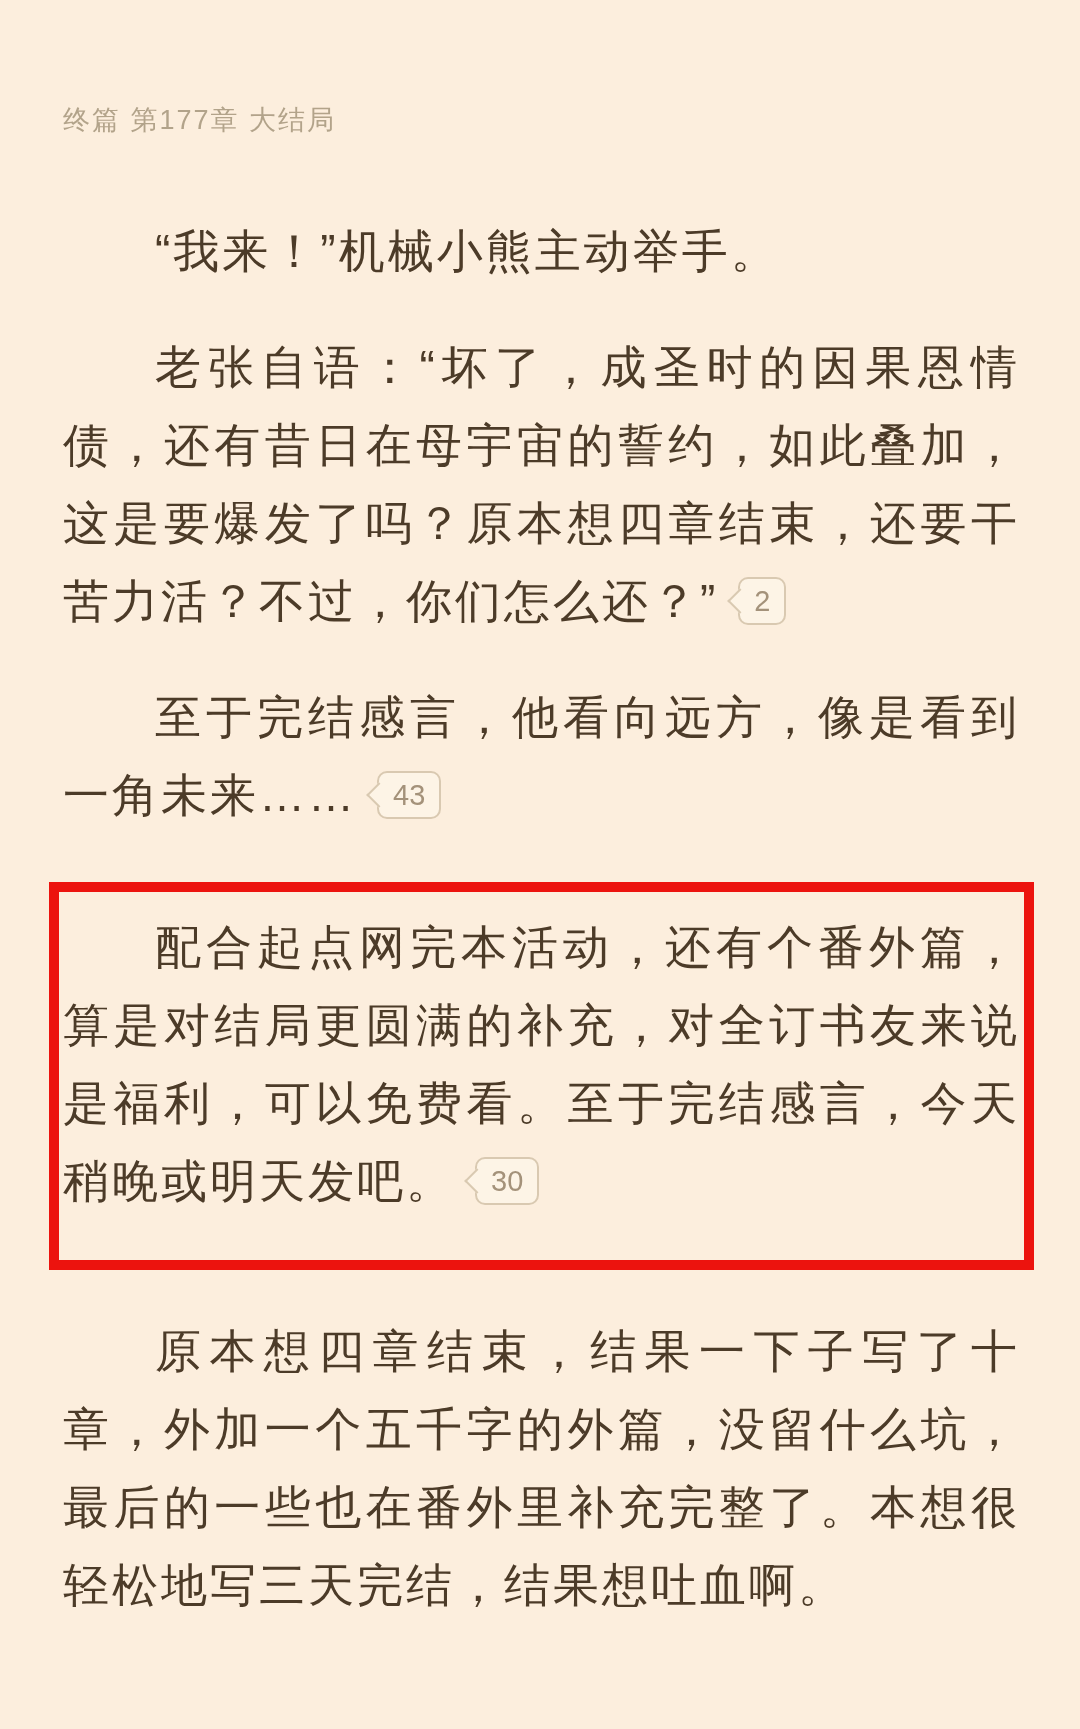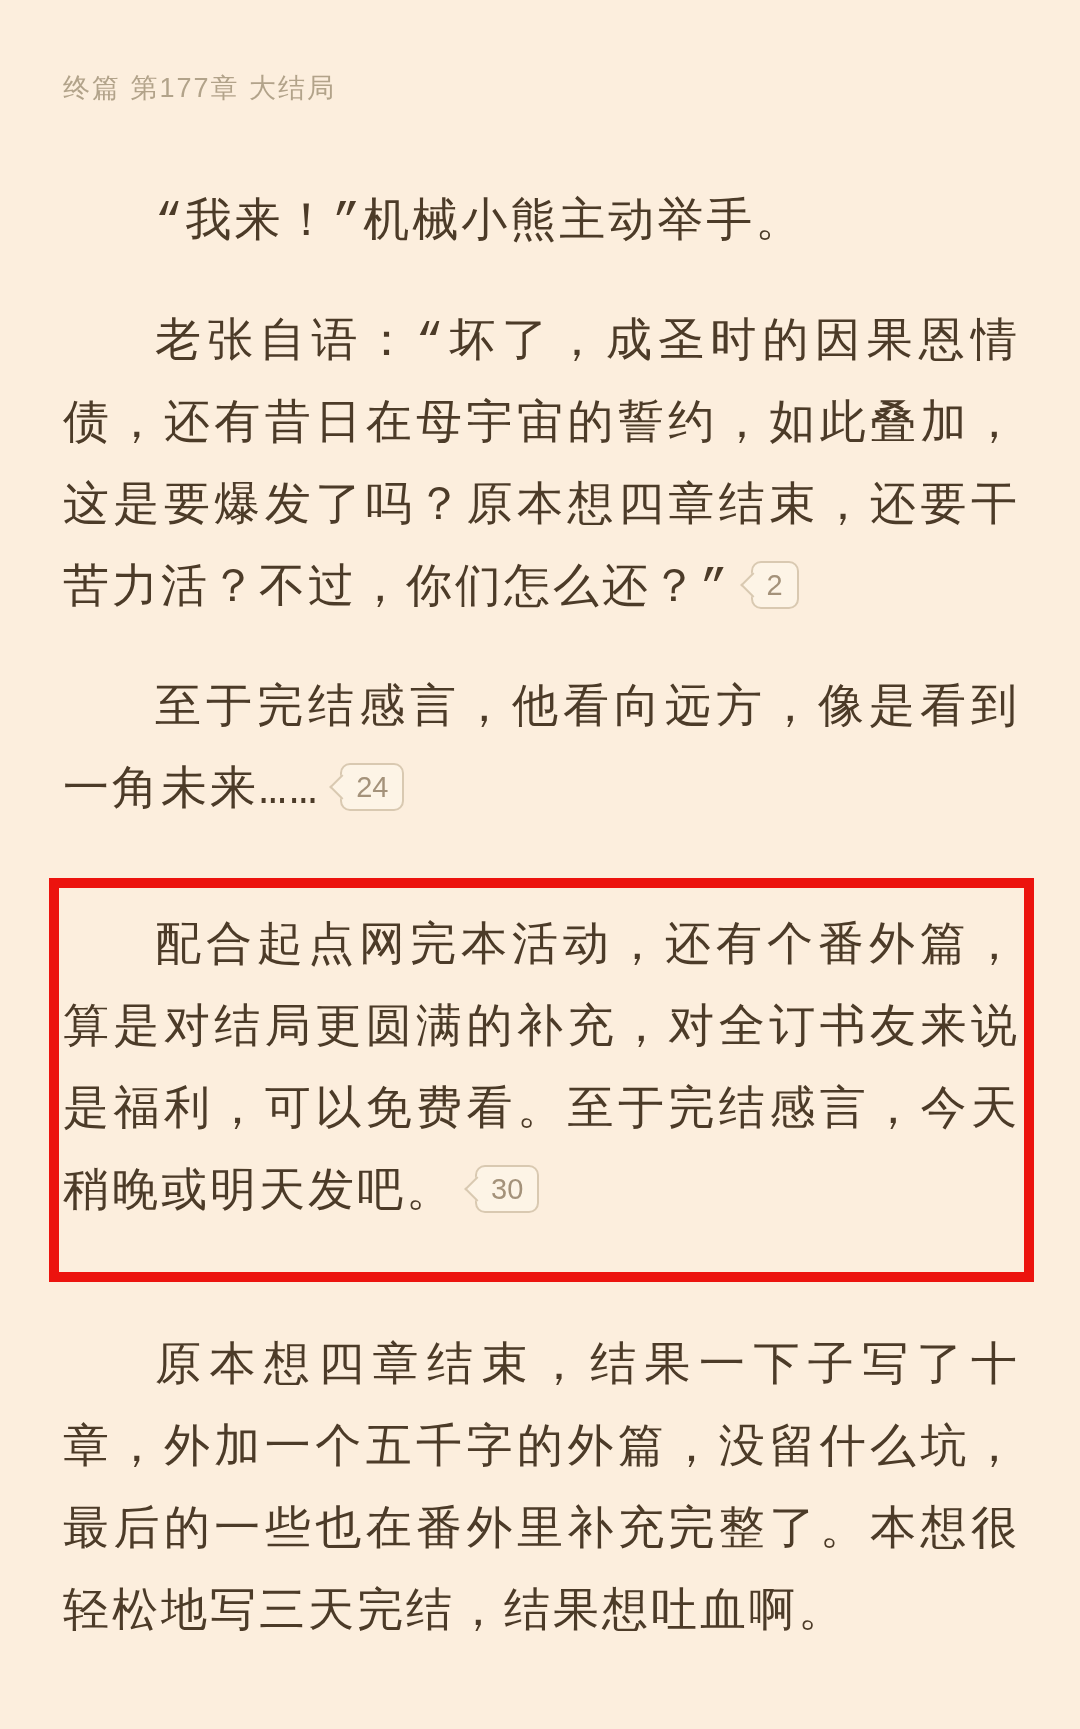--- a/index.html
+++ b/index.html
@@ -8,39 +8,39 @@
     height: 1729px;
     background: #fceedd;
     font-family: "Liberation Sans", sans-serif;
     overflow: hidden;
   }
   .page {
     position: relative;
     width: 1080px;
     height: 1237px;
     box-sizing: border-box;
-    padding: 70px 60px 0 63px;
+    padding: 102px 60px 0 63px;
   }
   .chapter-header {
     font-size: 27px;
     color: #b2a38a;
     letter-spacing: 2px;
     font-weight: 400;
   }
   .content { margin-top: 74px; }
   .para {
     font-size: 46px;
     line-height: 78px;
     color: #4c3b28;
     text-align: justify;
     text-indent: 2em;
     letter-spacing: 3px;
     margin: 0 0 38px 0;
   }
-  .para-text { text-indent: 0; font-family: Liberation Mono, monospace; }
+  .para-text { text-indent: 0; }
   .badge {
     position: relative;
     display: inline-block;
     box-sizing: border-box;
     margin-left: 20px;
     padding: 0 14px;
     height: 48px;
     line-height: 44px;
     background: #fdf4e6;
     border: 2px solid #d9c9b1;
@@ -78,21 +78,21 @@
 
   <div class="chapter-header">终篇 第177章 大结局</div>
 
   <div class="content">
 
     <p class="para"><span class="para-text">“我来！”机械小熊主动举手。</span></p>
 
     <p class="para"><span class="para-text">老张自语：“坏了，成圣时的因果恩情债，还有昔日在母宇宙的誓约，如此叠加，这是要爆发了吗？原本想四章结束，还要干苦力活？不过，你们怎么还？”</span><span class="badge"><span class="badge-tail"></span><span class="badge-num">2</span></span></p>
 
 
-    <p class="para"><span class="para-text">至于完结感言，他看向远方，像是看到一角未来……</span><span class="badge"><span class="badge-tail"></span><span class="badge-num">24</span></span></p>
+    <p class="para"><span class="para-text">至于完结感言，他看向远方，像是看到一角未来……</span><span class="badge"><span class="badge-tail"></span><span class="badge-num">43</span></span></p>
 
     <div class="highlight-box">
       <p class="para"><span class="para-text">配合起点网完本活动，还有个番外篇，算是对结局更圆满的补充，对全订书友来说是福利，可以免费看。至于完结感言，今天稍晚或明天发吧。</span><span class="badge"><span class="badge-tail"></span><span class="badge-num">30</span></span></p>
     </div>
 
     <p class="para"><span class="para-text">原本想四章结束，结果一下子写了十章，外加一个五千字的外篇，没留什么坑，最后的一些也在番外里补充完整了。本想很轻松地写三天完结，结果想吐血啊。</span></p>
 
   </div>
 </div>
 

